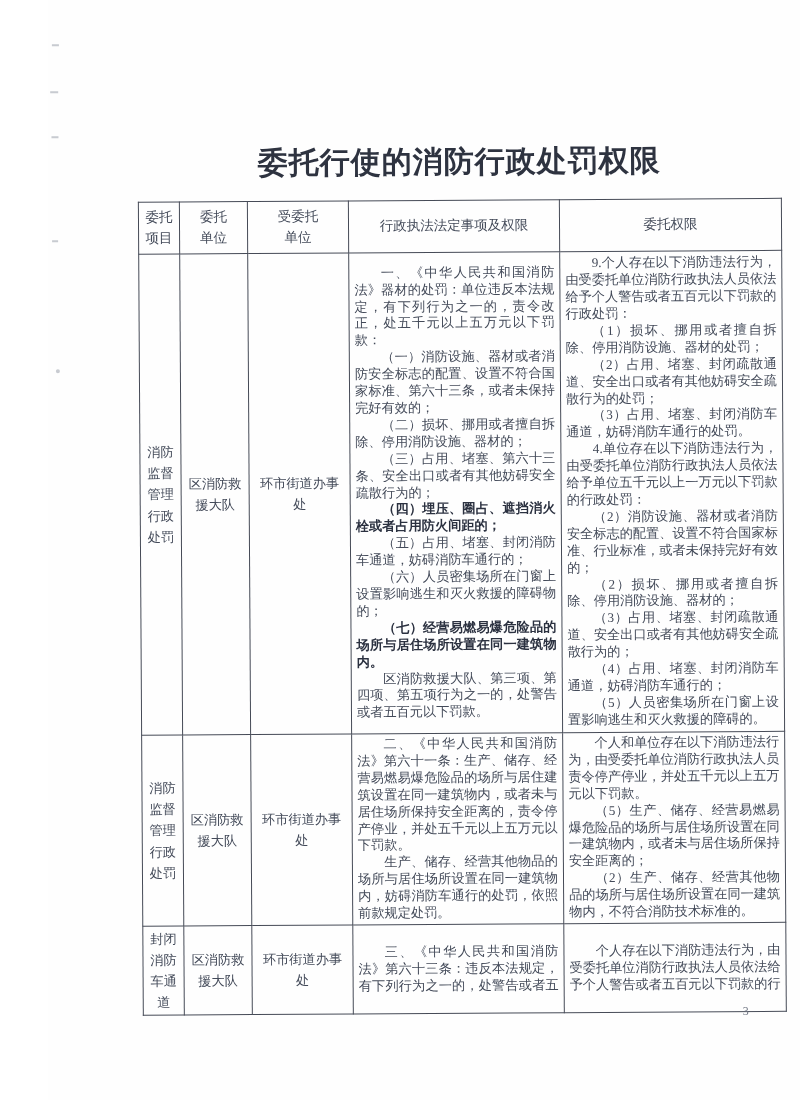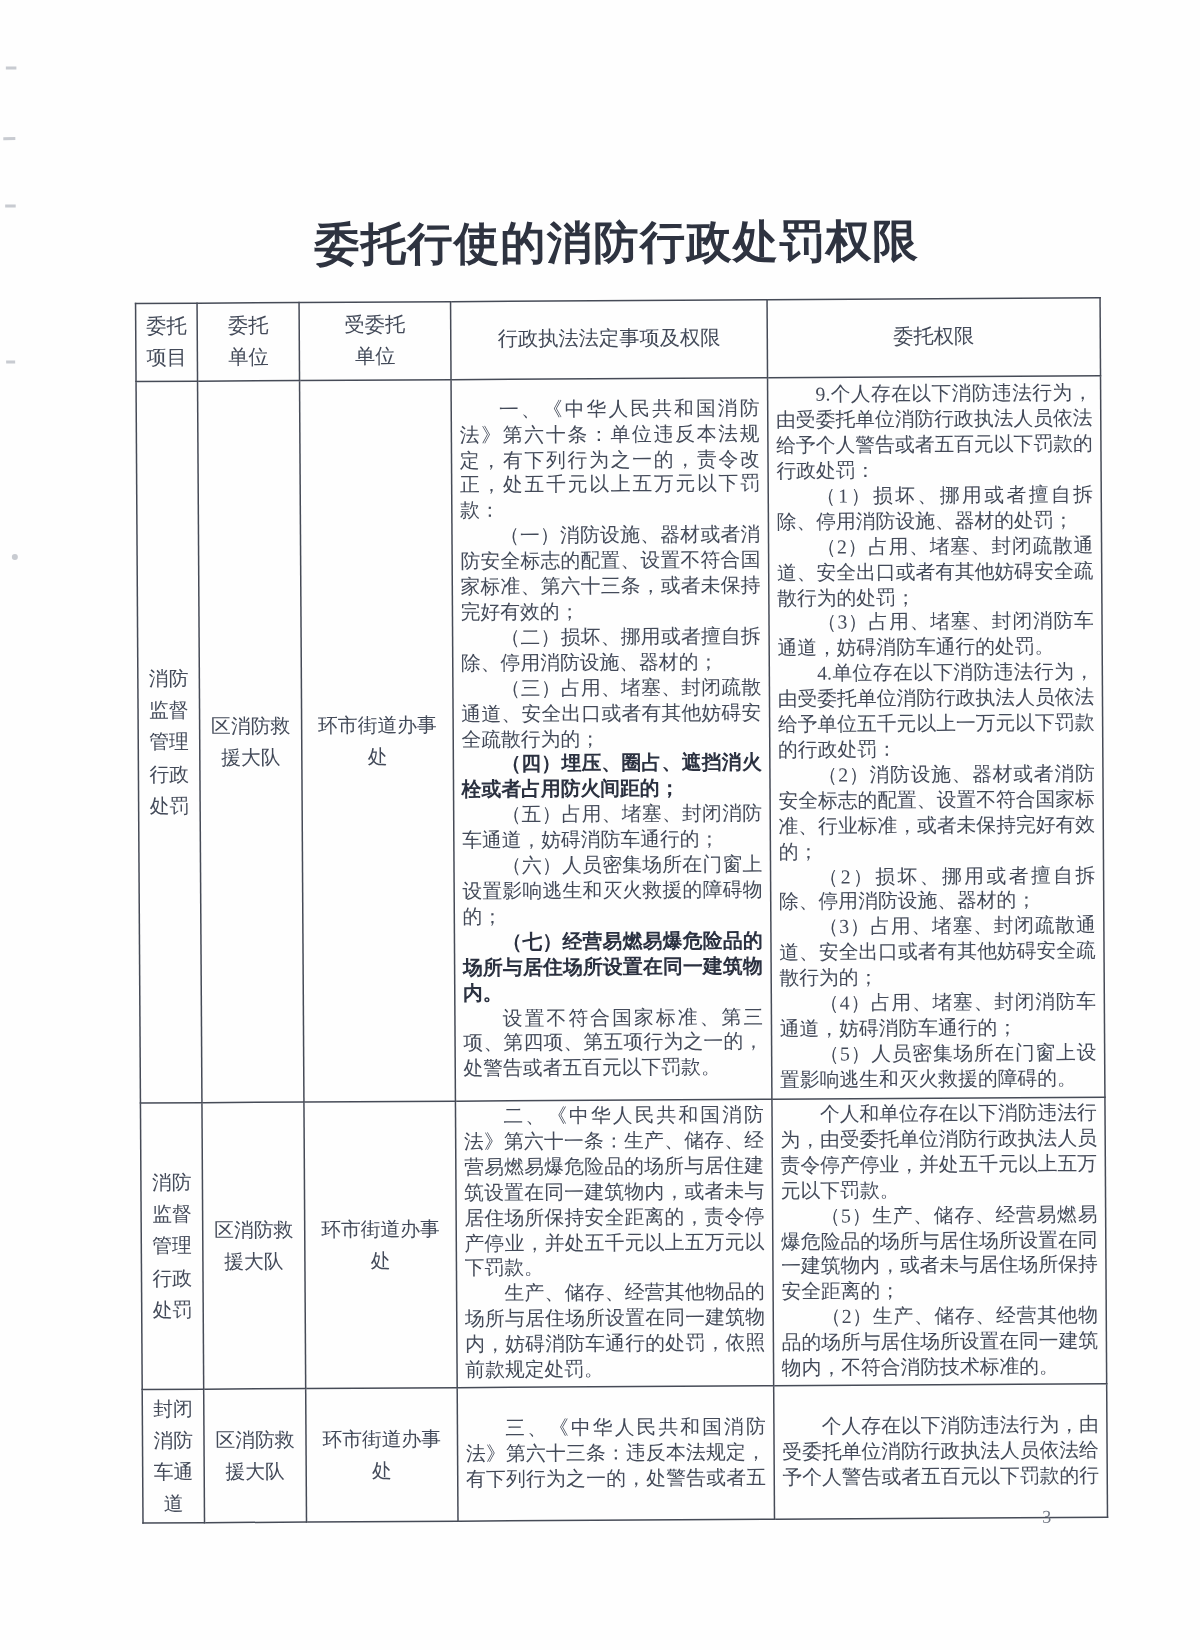--- a/index.html
+++ b/index.html
@@ -4,21 +4,21 @@
 <style>
   html,body{margin:0;padding:0;}
   body{
     width:800px;height:1100px;
     background:#ffffff;
     font-family:"Liberation Serif","DejaVu Serif",serif;
     position:relative;
     overflow:hidden;
   }
   .page{
-    position:absolute;inset:0;background:#fefefe;
+    position:absolute;inset:0;background:#fefefe;margin-left:48px;
   }
   .scan{
     position:absolute;inset:0;
     transform:rotate(-0.35deg);
     transform-origin:50% 50%;
     color:#414856;
   }
   .doc-title{
     position:absolute;
     left:92px;top:142px;width:643px;
@@ -127,29 +127,29 @@
           <th>行政执法法定事项及权限</th>
           <th>委托权限</th>
         </tr>
       </thead>
       <tbody>
         <tr class="row-1">
           <td class="center">消防监督管理行政处罚</td>
           <td class="center">区消防救援大队</td>
           <td class="center">环市街道办事处</td>
           <td class="paras">
-              <p>一、《中华人民共和国消防法》第六十条：单位违反本法规定，有下列行为之一的，责令改正，处五千元以上五万元以下罚款：</p>
+              <p>一、《中华人民共和国消防法》器材的处罚：单位违反本法规定，有下列行为之一的，责令改正，处五千元以上五万元以下罚款：</p>
               <p>（一）消防设施、器材或者消防安全标志的配置、设置不符合国家标准、第六十三条，或者未保持完好有效的；</p>
               <p>（二）损坏、挪用或者擅自拆除、停用消防设施、器材的；</p>
-              <p>（三）占用、堵塞、封闭疏散通道、安全出口或者有其他妨碍安全疏散行为的；</p>
+              <p>（三）占用、堵塞、第六十三条、安全出口或者有其他妨碍安全疏散行为的；</p>
               <p class="b">（四）埋压、圈占、遮挡消火栓或者占用防火间距的；</p>
               <p>（五）占用、堵塞、封闭消防车通道，妨碍消防车通行的；</p>
               <p>（六）人员密集场所在门窗上设置影响逃生和灭火救援的障碍物的；</p>
               <p class="b">（七）经营易燃易爆危险品的场所与居住场所设置在同一建筑物内。</p>
-              <p>设置不符合国家标准、第三项、第四项、第五项行为之一的，处警告或者五百元以下罚款。</p>
+              <p>区消防救援大队、第三项、第四项、第五项行为之一的，处警告或者五百元以下罚款。</p>
             </td>
           <td class="paras">
               <p>9.个人存在以下消防违法行为，由受委托单位消防行政执法人员依法给予个人警告或者五百元以下罚款的行政处罚：</p>
               <p>（1）损坏、挪用或者擅自拆除、停用消防设施、器材的处罚；</p>
               <p>（2）占用、堵塞、封闭疏散通道、安全出口或者有其他妨碍安全疏散行为的处罚；</p>
               <p>（3）占用、堵塞、封闭消防车通道，妨碍消防车通行的处罚。</p>
               <p>4.单位存在以下消防违法行为，由受委托单位消防行政执法人员依法给予单位五千元以上一万元以下罚款的行政处罚：</p>
               <p>（2）消防设施、器材或者消防安全标志的配置、设置不符合国家标准、行业标准，或者未保持完好有效的；</p>
               <p>（2）损坏、挪用或者擅自拆除、停用消防设施、器材的；</p>
               <p>（3）占用、堵塞、封闭疏散通道、安全出口或者有其他妨碍安全疏散行为的；</p>

